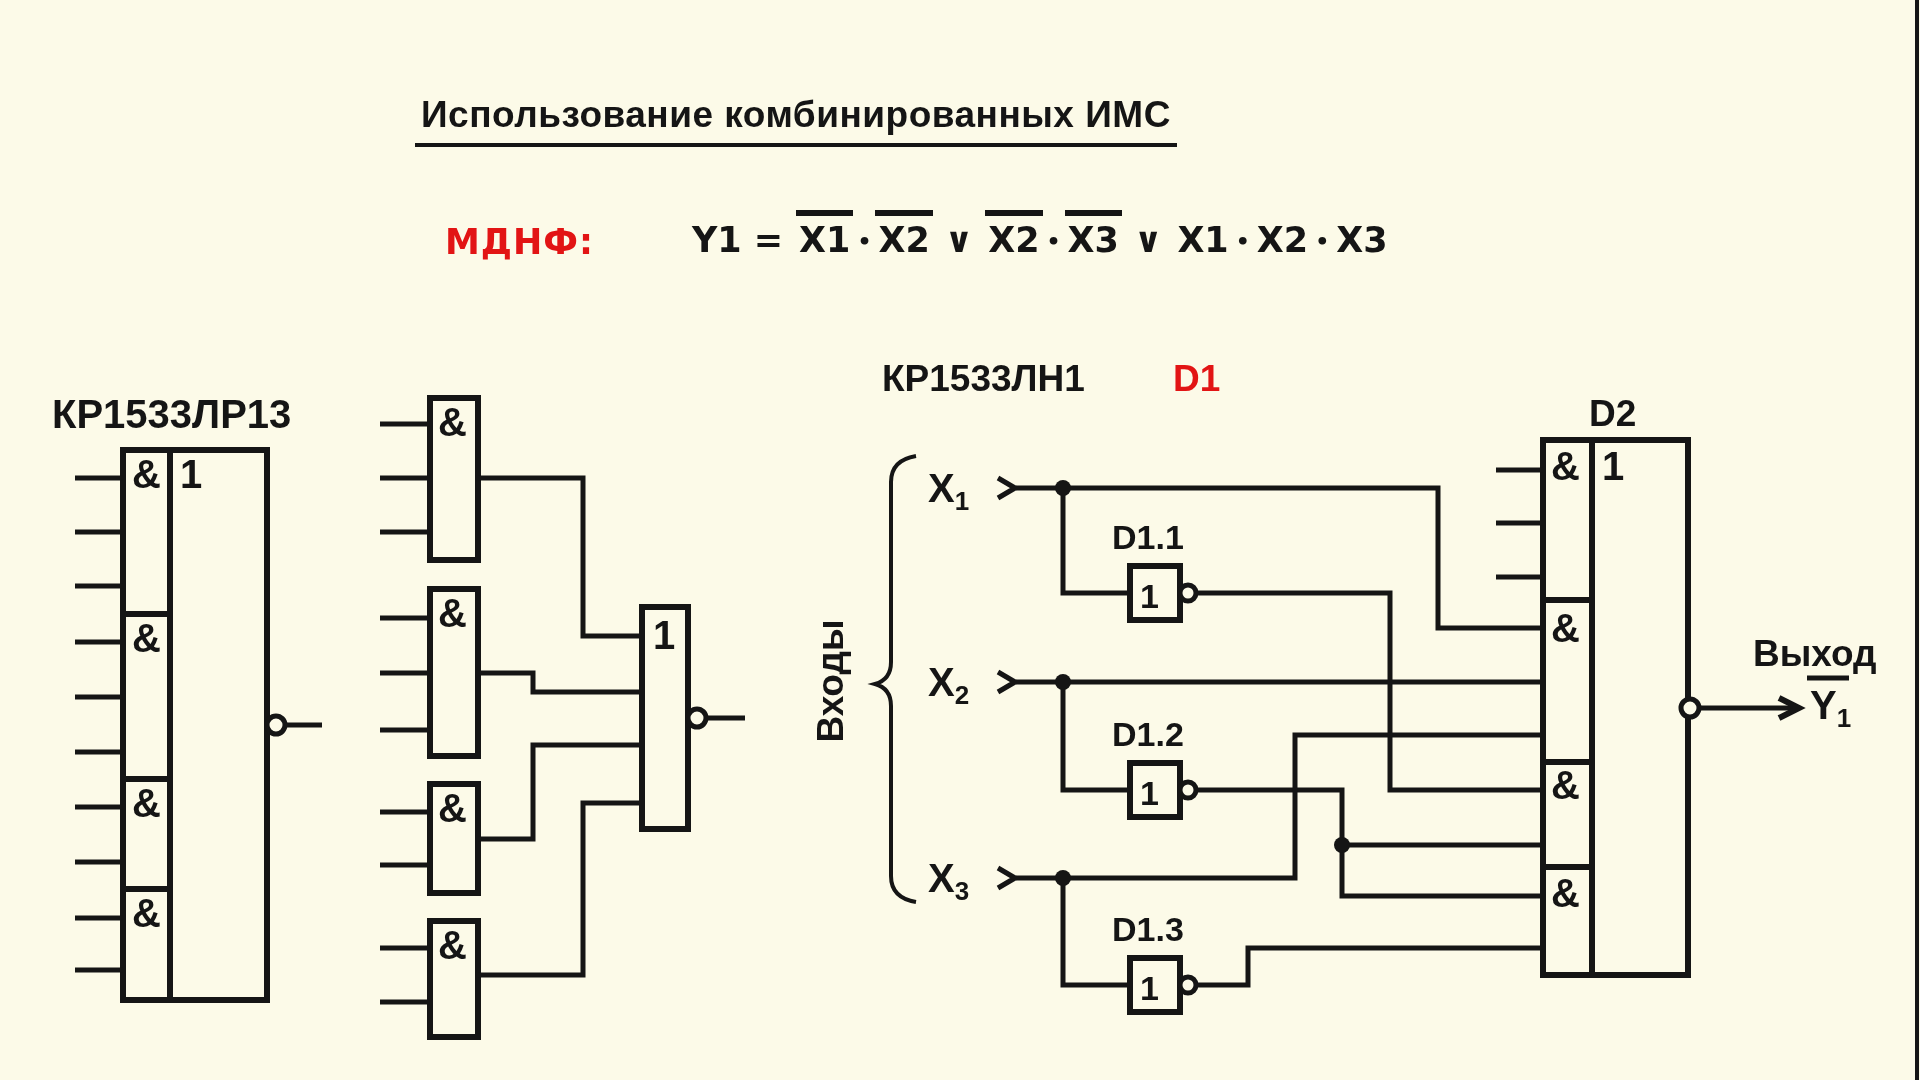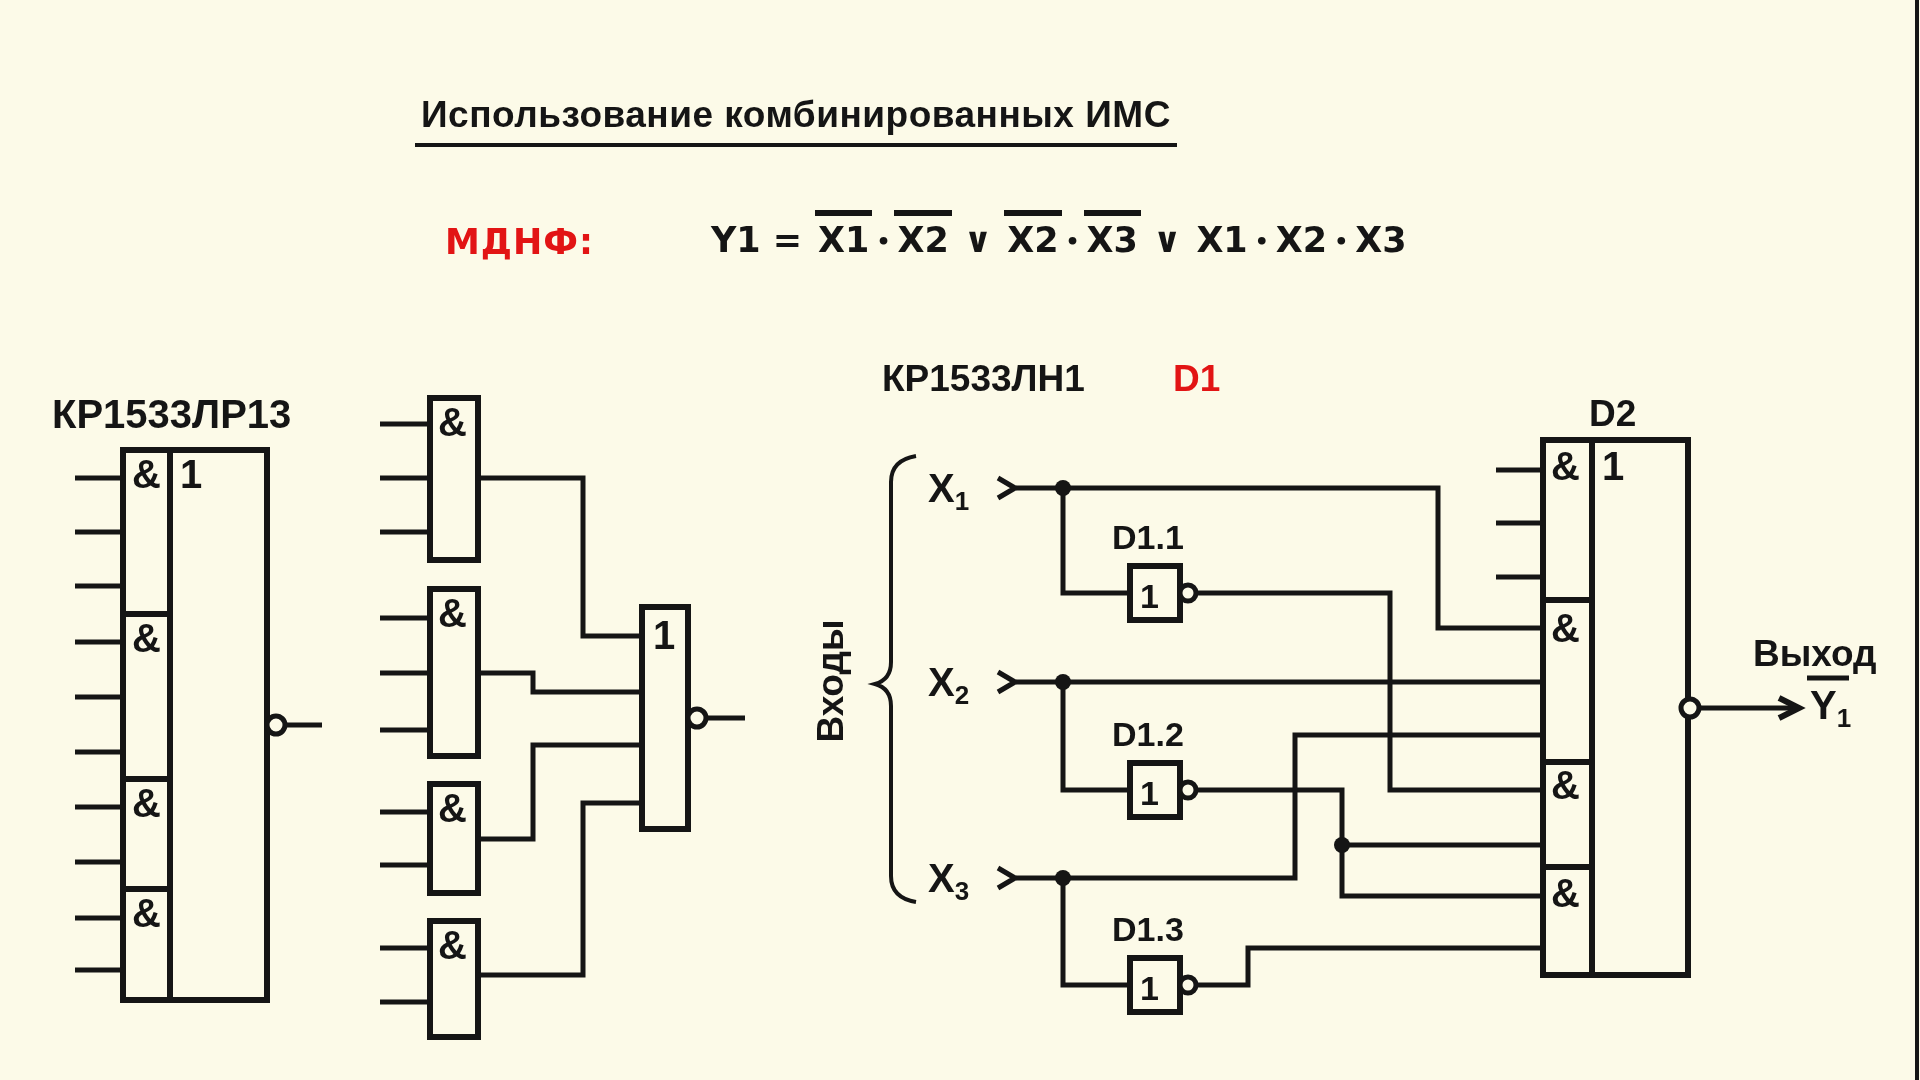--- a/index.html
+++ b/index.html
@@ -1,21 +1,21 @@
 <!DOCTYPE html>
 <html><head>
 <meta charset="utf-8">
 <style>
   html,body{margin:0;padding:0;background:#FCFAE8;}
   .stage{position:relative;width:1920px;height:1080px;background:#FCFAE8;overflow:hidden;
          font-family:"Liberation Sans",sans-serif;color:#151515;}
   .title{position:absolute;left:415px;top:56px;font-size:37px;font-weight:bold;
          border-bottom:4px solid #151515;padding:0 6px 7px 6px;letter-spacing:0.5px;margin-top:38px;}
   .formula-row{position:absolute;left:445px;top:210px;display:flex;align-items:flex-start;
-               font-family:"DejaVu Sans","Liberation Sans",sans-serif;gap:19px;}
+               font-family:"DejaVu Sans","Liberation Sans",sans-serif;}
   .mdnf{color:#E21414;font-weight:bold;font-size:35px;padding-top:12px;margin-right:95px;letter-spacing:1px;}
   .ftoks{display:flex;align-items:flex-start;}
   .ftok{display:inline-block;font-weight:bold;font-size:35px;border-top:6px solid transparent;
         padding:6px 3px 0 3px;line-height:1.05;}
   .ftok.ov{border-top-color:#151515;}
   .ftok.op{margin:0 9px;}
   .ftok.dot{font-size:22px;padding-top:14px;margin:0 1px;}
   .ftok.lhs{margin-right:6px;}
   .ftok.eq{margin-right:10px;}
   svg{position:absolute;left:0;top:0;}

